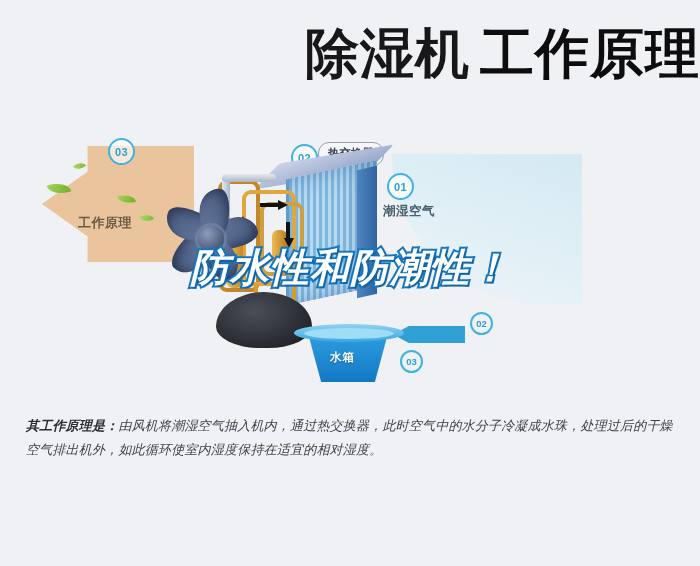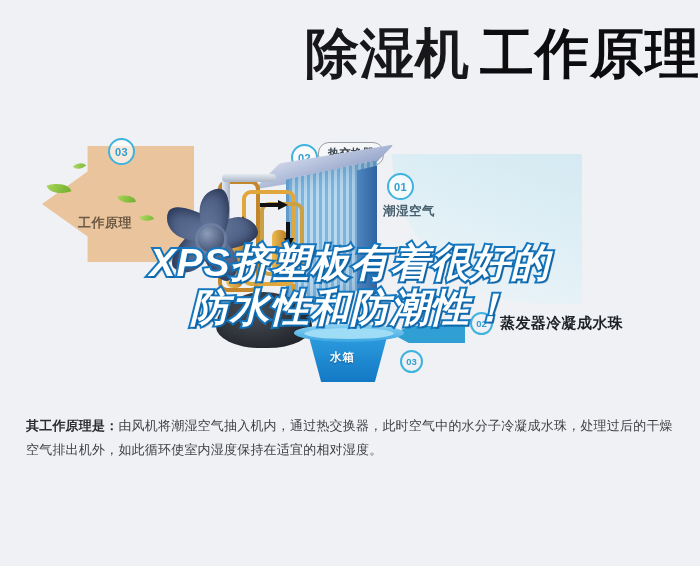--- a/index.html
+++ b/index.html
@@ -453,21 +453,21 @@
     font-size: 13px;
     line-height: 24px;
     color: #3d3f44;
     letter-spacing: .2px;
     margin: 0 0 10px 0;
   }
   .para .lead {
     font-weight: 700;
     color: #2b2d31;
   }
-  .para.p2 { margin-bottom: 0; }
+  .para.p2 { margin-bottom: 0; font-style: italic; }
 </style>
 </head>
 <body>
 
 <div id="page">
 
   <div class="title-area">
     <span class="title-text"><span>除湿机</span><span class="t2">工作原理</span></span>
   </div>
 
@@ -530,29 +530,27 @@
       <div class="tank">
         <div class="tank-body"></div>
         <div class="tank-rim"></div>
         <div class="tank-rim-in"></div>
         <div class="tank-label">水箱</div>
       </div>
     </div>
 
     <div class="step-line step-02">
       <span class="sbadge">02</span>
-      <span class="stext">蒸发器冷凝成水珠</span>
     </div>
     <div class="step-line step-03">
       <span class="sbadge">03</span>
     </div>
   </div>
 
   <div class="overlay">
-    <span class="ol l1">XPS挤塑板有着很好的</span>
     <span class="ol l2">防水性和防潮性！</span>
   </div>
 
   <div class="body-copy">
     <p class="para p2"><span class="lead">其工作原理是：</span><span>由风机将潮湿空气抽入机内，通过热交换器，此时空气中的水分子冷凝成水珠，处理过后的干燥空气排出机外，如此循环使室内湿度保持在适宜的相对湿度。</span></p>
   </div>
 
 </div>
 
 </body></html>

